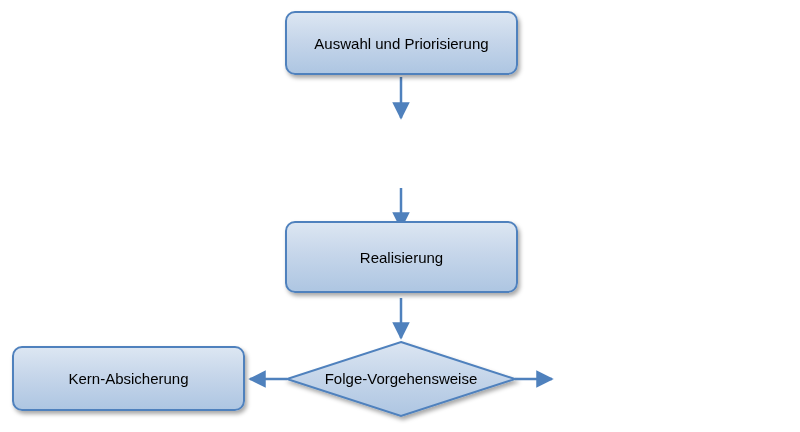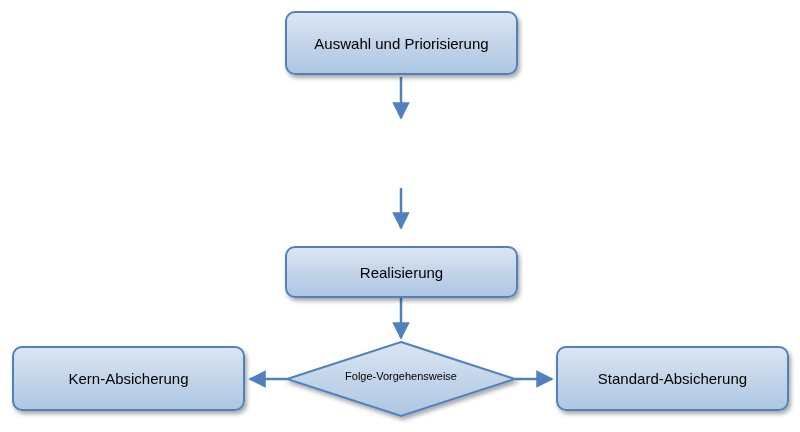--- a/index.html
+++ b/index.html
@@ -25,30 +25,30 @@
     display: flex;
     align-items: center;
     justify-content: center;
     text-align: center;
     font-size: 15px;
     color: #000000;
     padding: 4px 8px;
   }
   .node-auswahl       { left: 285px; top: 11px;  width: 233px; height: 64px; }
   .node-check         { left: 285px; top: 122px; width: 233px; height: 64px; }
-  .node-realisierung  { left: 285px; top: 246px; width: 233px; height: 52px; }
+  .node-realisierung  { left: 285px; top: 221px; width: 233px; height: 72px; }
   .node-kern          { left: 12px;  top: 346px; width: 233px; height: 65px; }
   .node-standard      { left: 556px; top: 346px; width: 233px; height: 65px; }
   .decision-label {
     position: absolute;
     left: 291px;
     top: 370px;
     width: 220px;
     text-align: center;
-    font-size: 11px;
+    font-size: 15px;
     color: #000000;
     pointer-events: none;
   }
   svg.overlay {
     position: absolute;
     left: 0;
     top: 0;
     width: 800px;
     height: 432px;
     pointer-events: none;
@@ -92,17 +92,14 @@
   <div class="flow-node node-realisierung">
     <span>Realisierung</span>
   </div>
 
   <div class="decision-label">Folge-Vorgehensweise</div>
 
   <div class="flow-node node-kern">
     <span>Kern-Absicherung</span>
   </div>
 
-  <div class="flow-node node-standard">
-    <span>Standard-Absicherung</span>
-  </div>
 
 </div>
 
 </body></html>

